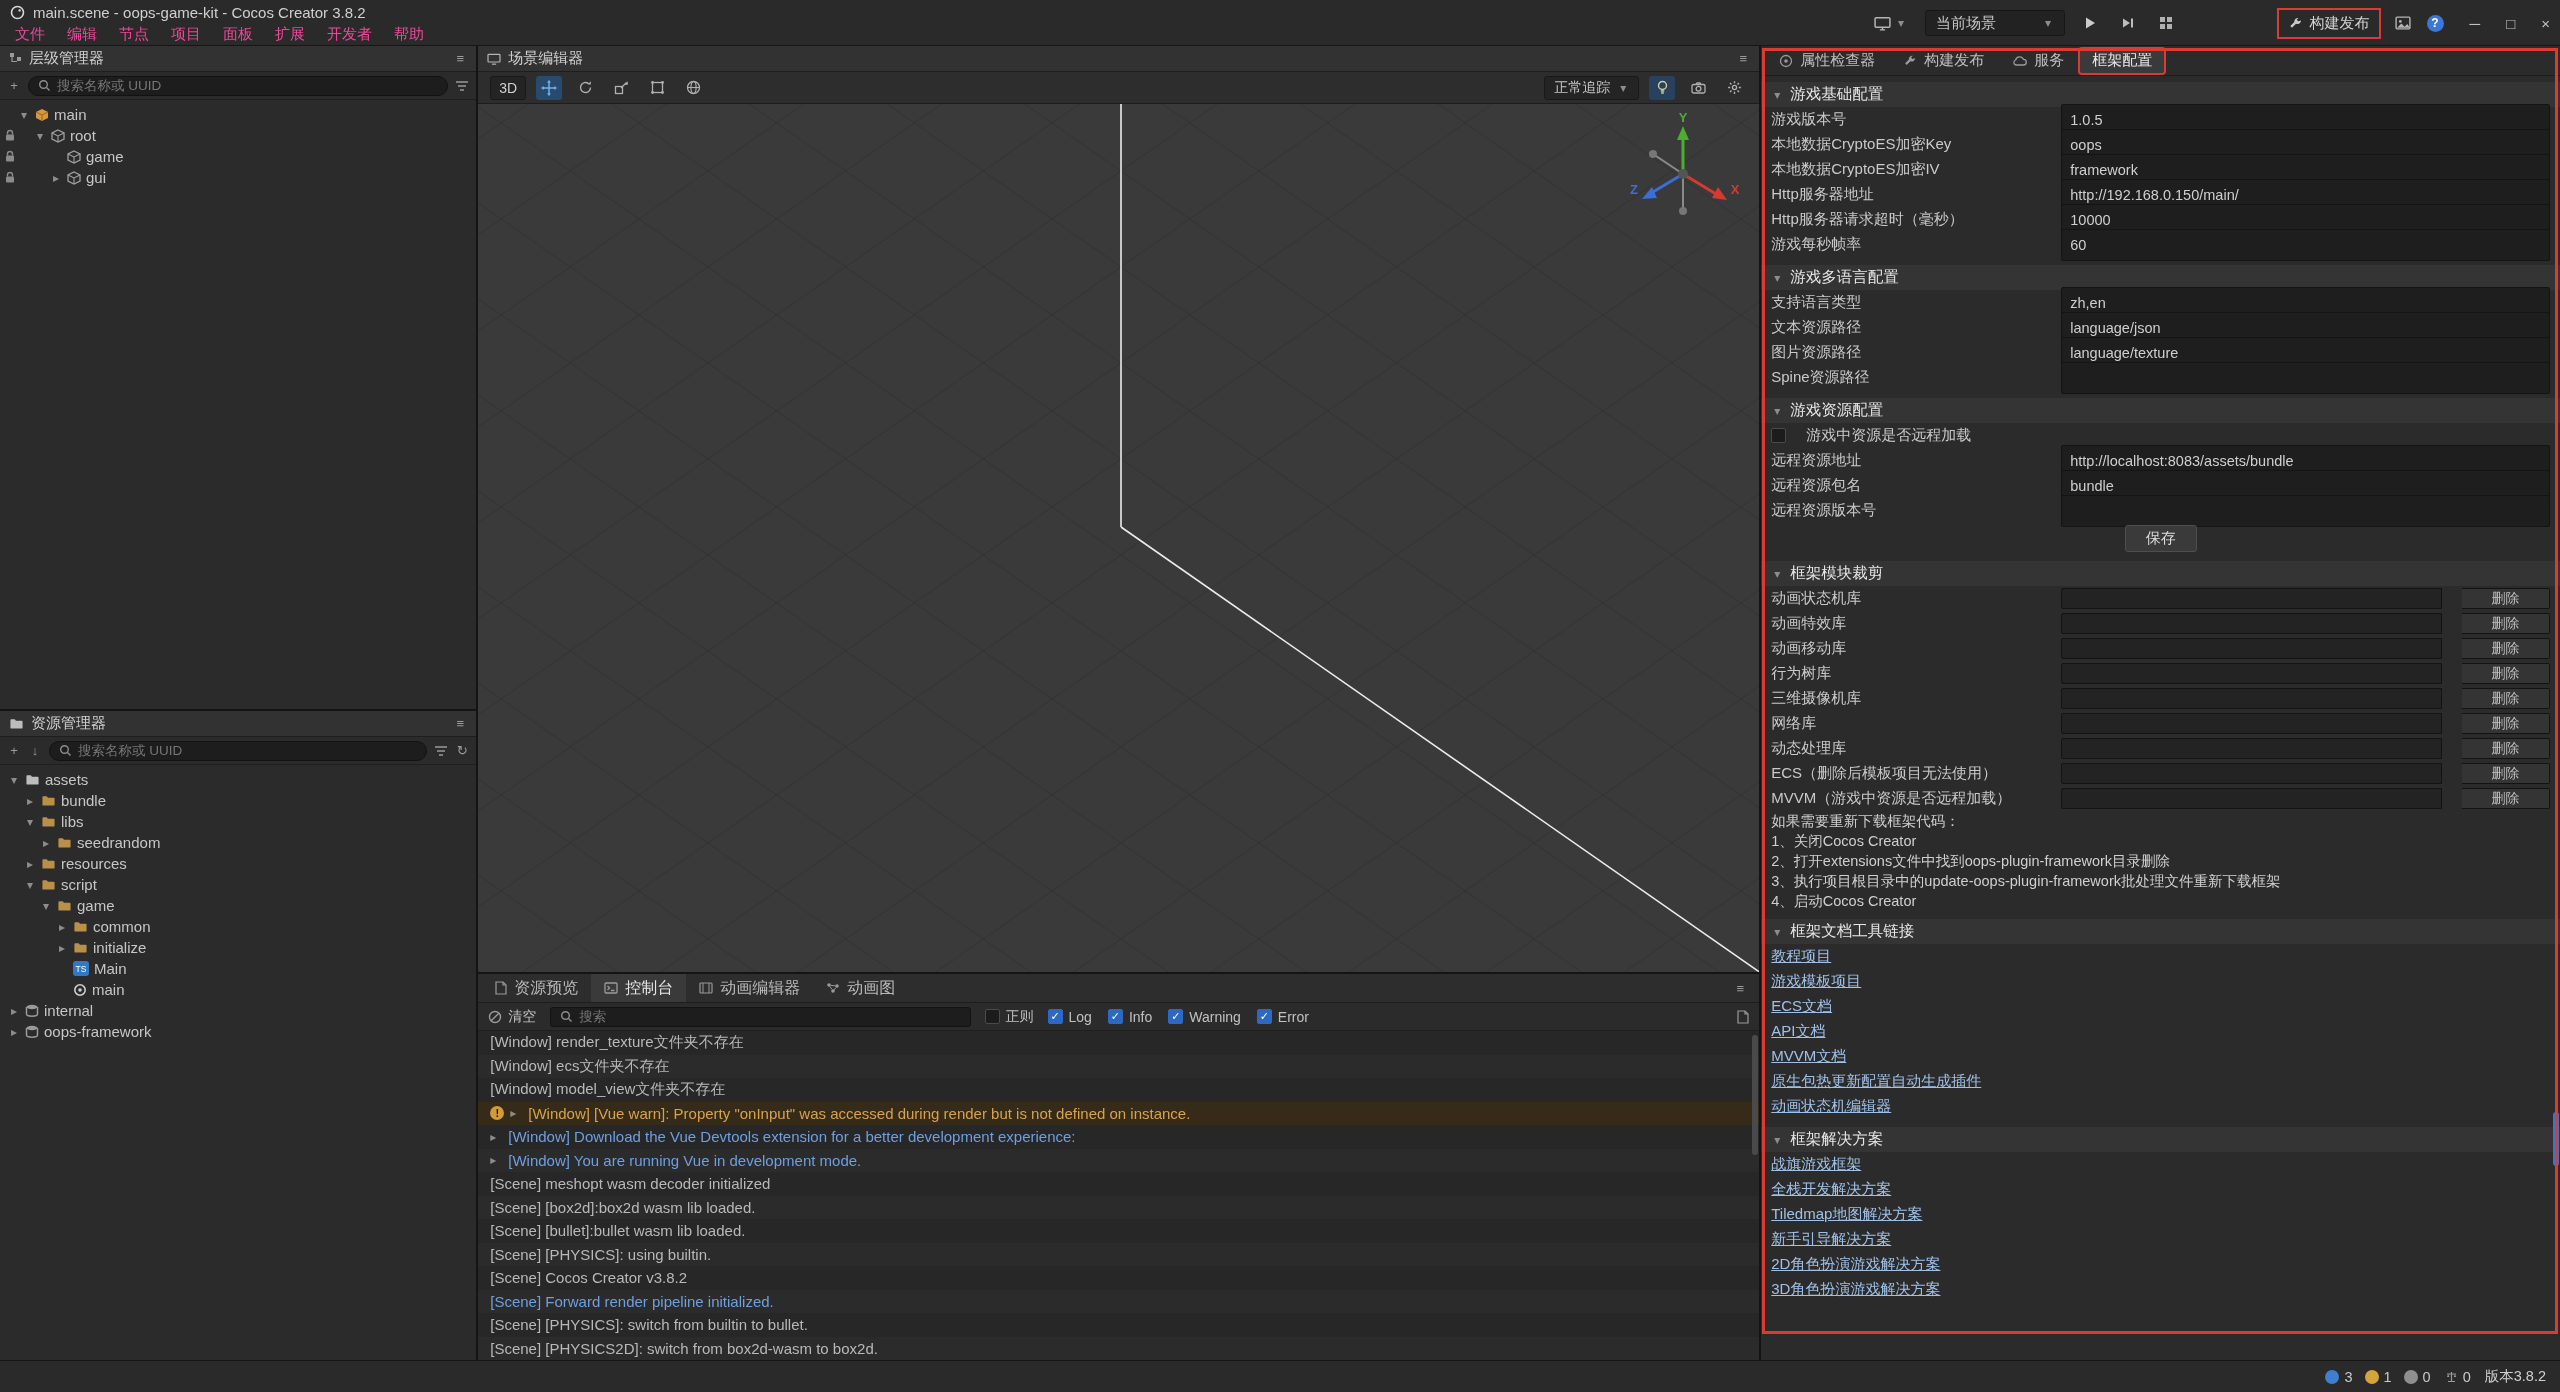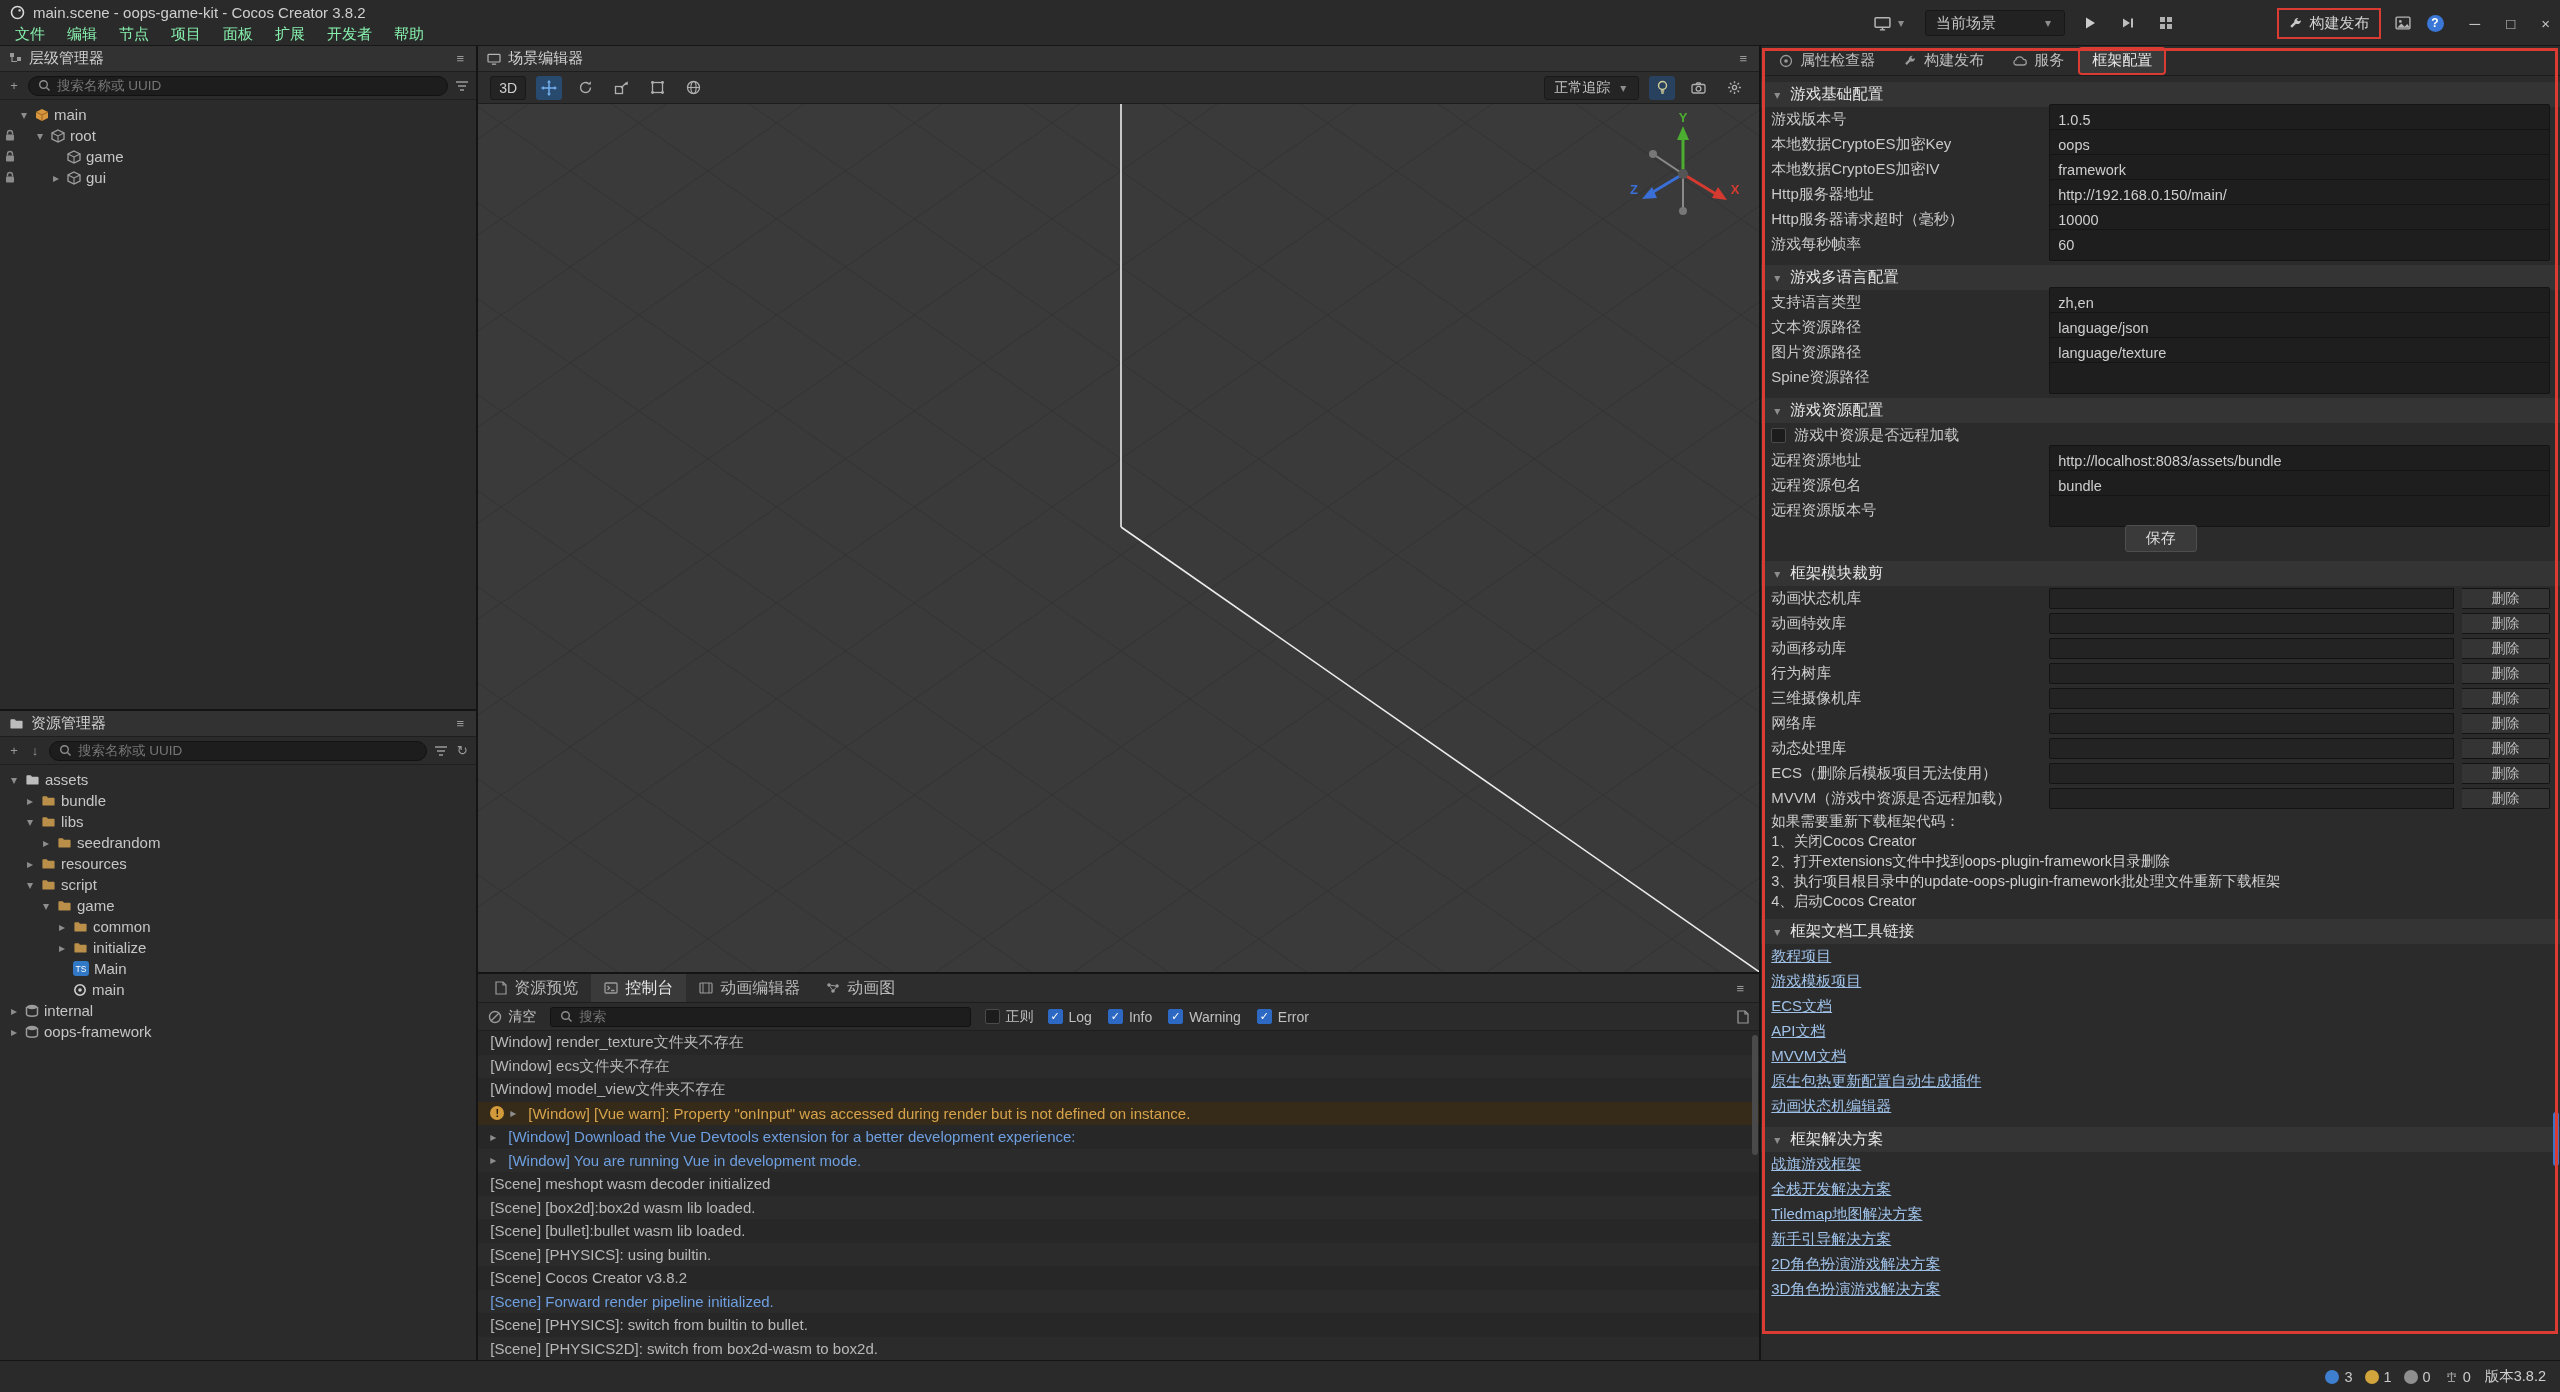--- a/index.html
+++ b/index.html
@@ -5,21 +5,21 @@
   * { margin:0; padding:0; box-sizing:border-box; }
   html,body { width:2560px; height:1392px; background:#141414; overflow:hidden;
     font-family:"Liberation Sans","DejaVu Sans",sans-serif; color:#c8c8c8; }
   .app { position:relative; width:2560px; height:1392px; display:flex; flex-direction:column; }
 
   
   .titlebar { flex:0 0 46px; background:#2a2a2a; position:relative; border-bottom:1px solid #161616; }
   .title-row { height:24px; display:flex; align-items:center; padding:0 10px; gap:8px;text-align:right; }
   .app-title { font-size:15px; color:#cfcfcf; white-space:nowrap; }
   .menu-row { height:21px; display:flex; align-items:center; padding:0 4px; }
-  .menu-item { padding:0 11px; font-size:15px; color:#86efac; cursor:default; }
+  .menu-item { padding:0 11px; font-size:15px; color:#ec4899; cursor:default; }
   .tb-center { position:absolute; left:1868px; top:0; height:46px; display:flex; align-items:center; gap:12px; }
   .scene-select { display:flex; align-items:center; gap:8px; background:#222; border:1px solid #171717;
     border-radius:3px; height:26px; padding:0 10px; font-size:15px; color:#c5c5c5; min-width:140px; }
   .tbc-btn { display:inline-flex; align-items:center; gap:4px; padding:4px 6px; border-radius:3px; }
   .tb-right { position:absolute; right:10px; top:0; height:46px; display:flex; align-items:center; gap:16px; }
   .build-btn { display:flex; align-items:center; gap:7px; font-size:15px; color:#d2d2d2; padding:4px 9px;
     outline:2px solid #da3b32; outline-offset:0; }
   .win-ctrls { display:flex; align-items:center; gap:26px; margin-left:10px; font-size:15px; color:#c2c2c2; }
   .help-badge { width:17px; height:17px; border-radius:50%; background:#3a77d6; color:#fff; font-size:12px;
     font-weight:bold; display:flex; align-items:center; justify-content:center; }
@@ -92,21 +92,21 @@
   
   .itabs { flex:0 0 30px; display:flex; align-items:center; gap:4px; padding:0 6px;
     background:#2b2b2b; border-bottom:1px solid #1c1c1c; }
   .itab { display:flex; align-items:center; gap:7px; height:24px; padding:0 12px; font-size:15px; color:#bdbdbd; border-radius:2px; }
   .itab.active { background:#3a3a3a; color:#e8e8e8; }
   .itab.annotated { outline:2px solid #da3b32; }
   .icontent { flex:1; overflow:hidden; padding:4px 0 0 0; }
   .sechead { height:25px; margin-top:8px; display:flex; align-items:center; gap:7px; padding:0 10px;
     background:#343434; font-size:15.5px; color:#e6e6e6; }
   .sechead.first { margin-top:2px; }
-  .irow { display:flex; align-items:center; height:25px; padding:0 10px; gap:8px; }
+  .irow { display:flex; align-items:center; height:25px; padding:0 10px; gap:20px; }
   .ilabel { flex:0 0 270px; font-size:15px; color:#c9c9c9; white-space:nowrap; overflow:hidden; }
   .ifield { flex:1; height:32px; background:#1e1e1e; border:1px solid #141414; border-radius:2px;
     color:#cfcfcf; font-size:14.5px; font-family:inherit; padding:0 8px; outline:none; min-width:0; }
   .del-track { flex:1; height:21px; background:#232323; border:1px solid #131313; border-radius:2px 0 0 2px; }
   .del-btn { flex:0 0 88px; height:21px; background:#343434; border:1px solid #131313; border-left:none;
     border-radius:0 2px 2px 0; color:#bdbdbd; font-size:14px; display:flex; align-items:center; justify-content:center; }
   .btnrow { height:30px; display:flex; align-items:center; justify-content:center; }
   .btn-save { padding:3px 20px; background:#3a3a3a; border:1px solid #4e4e4e; border-radius:3px;
     font-size:15px; color:#dcdcdc; }
   .textrow { min-height:20px; line-height:20px; padding:0 10px; font-size:14.5px; color:#cfcfcf; white-space:nowrap; overflow:hidden; }

